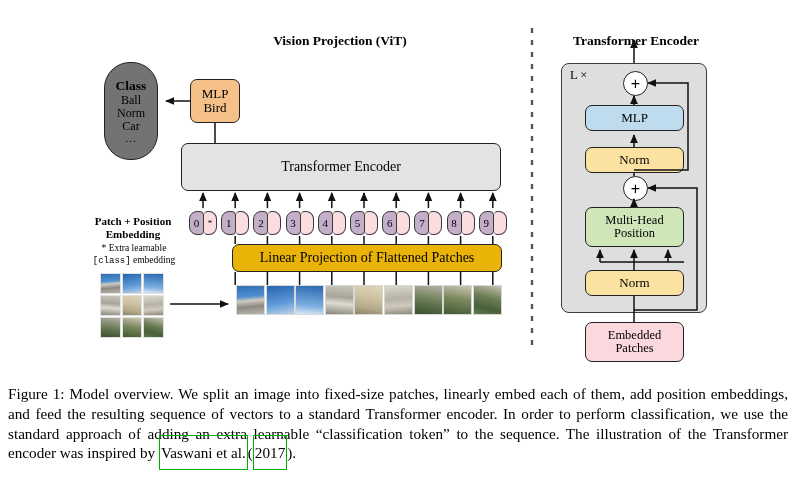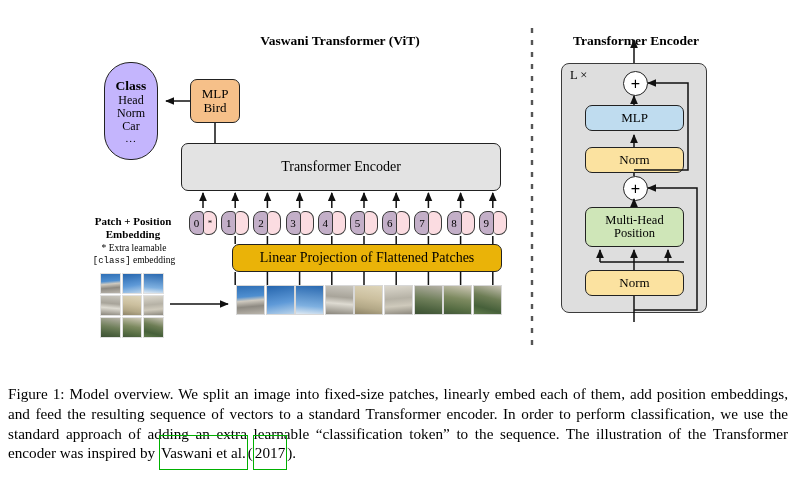--- a/index.html
+++ b/index.html
@@ -9,21 +9,21 @@
   .abs{position:absolute;}
 
   .panel-title{font-weight:bold;font-size:13.5px;text-align:center;white-space:nowrap;}
 
   
   .node{position:absolute;box-sizing:border-box;border:1.3px solid #222;
         display:flex;flex-direction:column;align-items:center;justify-content:center;
         text-align:center;line-height:1.08;}
 
   .class-pill{left:104px;top:62px;width:54px;height:98px;border-radius:26px;
-              background:#c4b5fd;font-size:12px;padding-top:2px;}
+              background:#737373;font-size:12px;padding-top:2px;}
   .class-pill .ttl{font-weight:bold;font-size:13.5px;}
   .class-pill .dots{letter-spacing:1px;font-size:11px;}
 
   .mlp-head{left:190px;top:79px;width:50px;height:44px;border-radius:7px;
             background:#f6c089;font-size:13px;}
 
   .tf-enc{left:181px;top:143px;width:320px;height:48px;border-radius:7px;
           background:#e3e3e3;font-size:14px;}
 
   .lin-proj{left:232px;top:244px;width:270px;height:28px;border-radius:7px;
@@ -86,26 +86,26 @@
            line-height:1.30;text-align:justify;}
   .cite{border:1px solid #00b000;padding:8px 1px;}
 
   svg.ov{position:absolute;left:0;top:0;width:796px;height:376px;pointer-events:none;}
 </style>
 </head>
 <body>
 
 <div class="fig">
 
-  <div class="abs panel-title" style="left:150px;top:33px;width:380px;">Vaswani Transformer (ViT)</div>
+  <div class="abs panel-title" style="left:150px;top:33px;width:380px;">Vision Projection (ViT)</div>
   <div class="abs panel-title" style="left:556px;top:33px;width:160px;">Transformer Encoder</div>
 
   <div class="node class-pill">
     <div class="ttl">Class</div>
-    <div>Head</div>
+    <div>Ball</div>
     <div>Norm</div>
     <div>Car</div>
     <div class="dots">...</div>
   </div>
 
   <div class="node mlp-head">
     <div>MLP</div>
     <div>Bird</div>
   </div>
 
@@ -204,20 +204,24 @@
   <div class="node node-norm1">Norm</div>
 
   <div class="plus" style="left:623px;top:176px;">+</div>
 
   <div class="node node-mha">
     <div>Multi-Head</div>
     <div>Position</div>
   </div>
   <div class="node node-norm2">Norm</div>
 
+  <div class="node node-emb">
+    <div>Embedded</div>
+    <div>Patches</div>
+  </div>
 
   <svg class="ov">
     <defs>
       <marker id="ah" markerWidth="7" markerHeight="7" refX="5.4" refY="2.6" orient="auto">
         <path d="M0,0 L6,2.6 L0,5.2 z" fill="#111"></path>
       </marker>
     </defs>
     <g stroke="#111" stroke-width="1.5" fill="none">
 
       <line x1="190" y1="101" x2="166" y2="101" marker-end="url(#ah)"></line>

